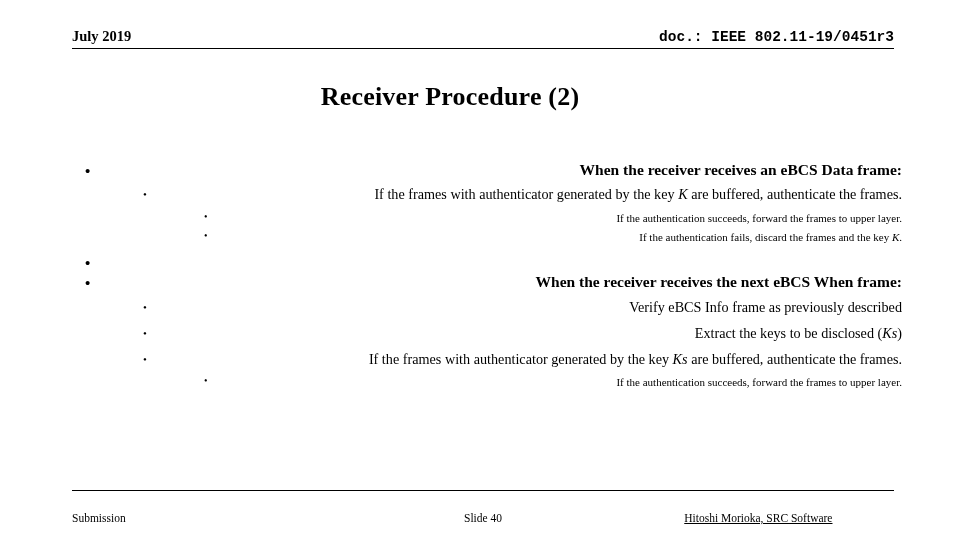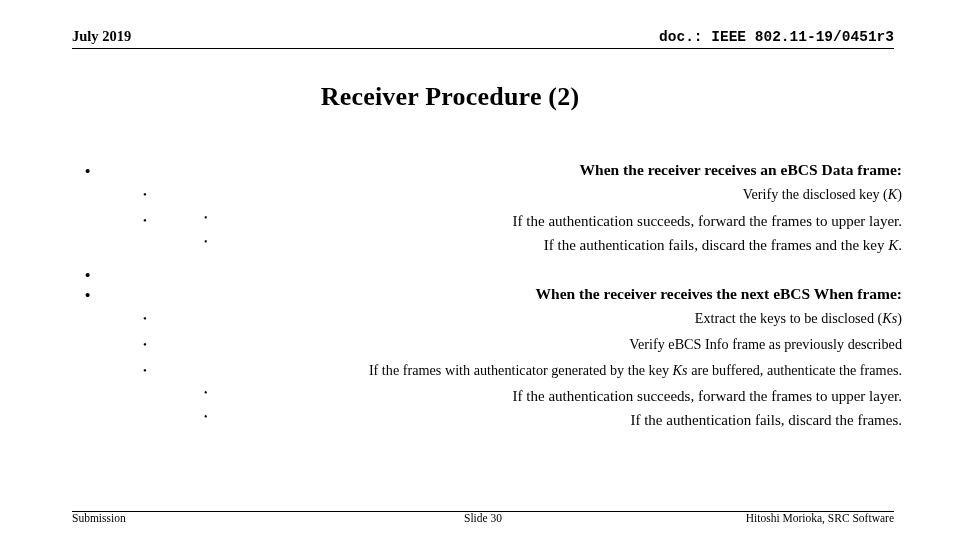--- a/index.html
+++ b/index.html
@@ -116,21 +116,21 @@
     top: 3px;
     font-size: 11px;
   }
 
   
   ul.lvl3 {
     margin-top: 7px;
     margin-left: 38px;
   }
   ul.lvl3 > li {
-    font-size: 15px;
+    font-size: 11px;
     font-weight: normal;
     padding-left: 20px;
     margin-bottom: 5px;
     line-height: 1.28;
   }
   ul.lvl3 > li::before {
     left: 5px;
     top: 1px;
     font-size: 10px;
   }
@@ -139,87 +139,82 @@
 
   .key { font-style: italic; }
 
   
   .slide-footer {
     position: absolute;
     bottom: 16px;
     left: 72px;
     width: 822px;
     border-top: 1.3px solid #000;
-    padding-top: 0;
+    padding-top: 21px;
     font-size: 11.5px;
     display: flex;
     justify-content: space-between;
     align-items: baseline;
   }
   .footer-left   { width: 33%; text-align: left; }
   .footer-center { width: 34%; text-align: center; }
-  .footer-right  { width: 33%; text-align: right; }
+  .footer-right  { width: 33%; text-align: center; text-decoration: underline; }
 </style>
 </head>
 <body>
 
 <div class="slide">
 
   <div class="slide-header">
     <span class="header-date">July 2019</span>
     <span class="header-doc">doc.: IEEE 802.11-19/0451r3</span>
   </div>
 
   <div class="slide-title">Receiver Procedure (2)</div>
 
   <div class="slide-body">
     <ul class="lvl1" id="body-root">
         <li>
           <span class="btxt">When the receiver receives an eBCS Data frame:</span>
           <ul class="lvl2">
             <li>
-              <span class="btxt">Verify the disclosed key (<i class="key">K</i>)</span>
-            </li>
-            <li>
+              <span class="btxt">If the frames with authenticator generated by the key <i class="key">K</i> are buffered, authenticate the frames.</span>
               <ul class="lvl3">
                 <li>
                   <span class="btxt">If the authentication succeeds, forward the frames to upper layer.</span>
                 </li>
                 <li>
                   <span class="btxt">If the authentication fails, discard the frames and the key <i class="key">K</i>.</span>
                 </li>
               </ul>
             </li>
           </ul>
         </li>
         <li class="group-gap" style="padding: 0px; margin: 0px;"></li>
         <li>
           <span class="btxt">When the receiver receives the next eBCS When frame:</span>
           <ul class="lvl2">
             <li>
+              <span class="btxt">Verify eBCS Info frame as previously described</span>
+            </li>
+            <li>
               <span class="btxt">Extract the keys to be disclosed (<i class="key">Ks</i>)</span>
-            </li>
-            <li>
-              <span class="btxt">Verify eBCS Info frame as previously described</span>
             </li>
             <li>
               <span class="btxt">If the frames with authenticator generated by the key <i class="key">Ks</i> are buffered, authenticate the frames.</span>
               <ul class="lvl3">
                 <li>
                   <span class="btxt">If the authentication succeeds, forward the frames to upper layer.</span>
                 </li>
-                <li>
-                  <span class="btxt">If the authentication fails, discard the frames.</span>
-                </li>
               </ul>
             </li>
           </ul>
         </li>
       </ul>
   </div>
 
   <div class="slide-footer">
     <span class="footer-left">Submission</span>
-    <span class="footer-center">Slide 30</span>
+    <span class="footer-center">Slide 40</span>
     <span class="footer-right">Hitoshi Morioka, SRC Software</span>
   </div>
 
 </div>
 
 </body></html>

